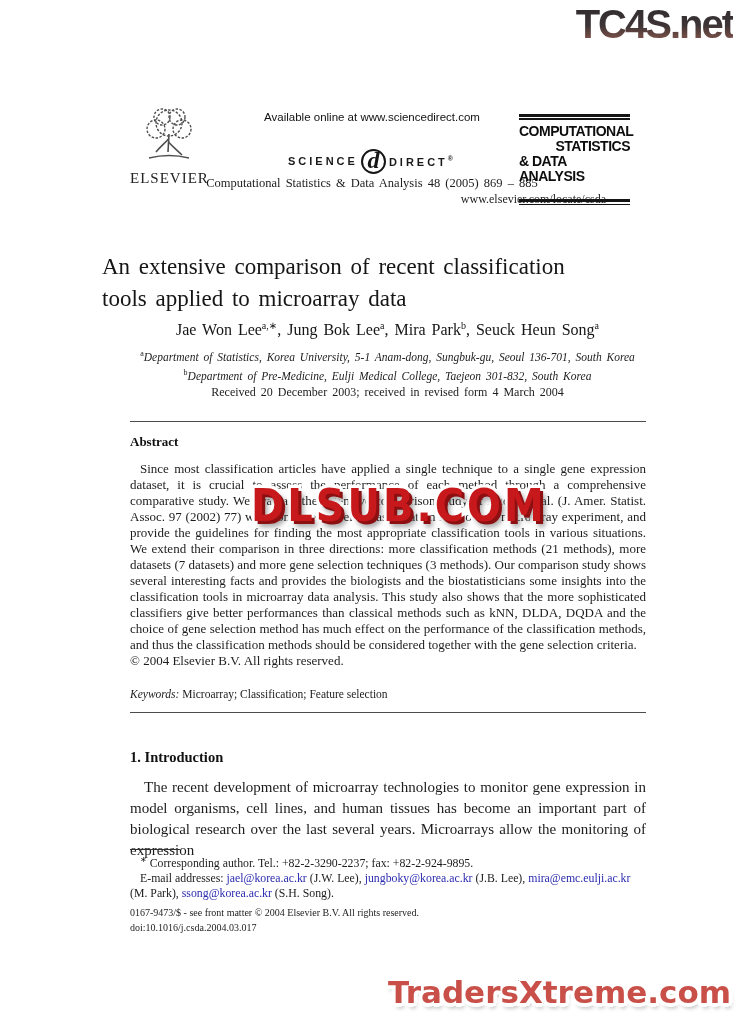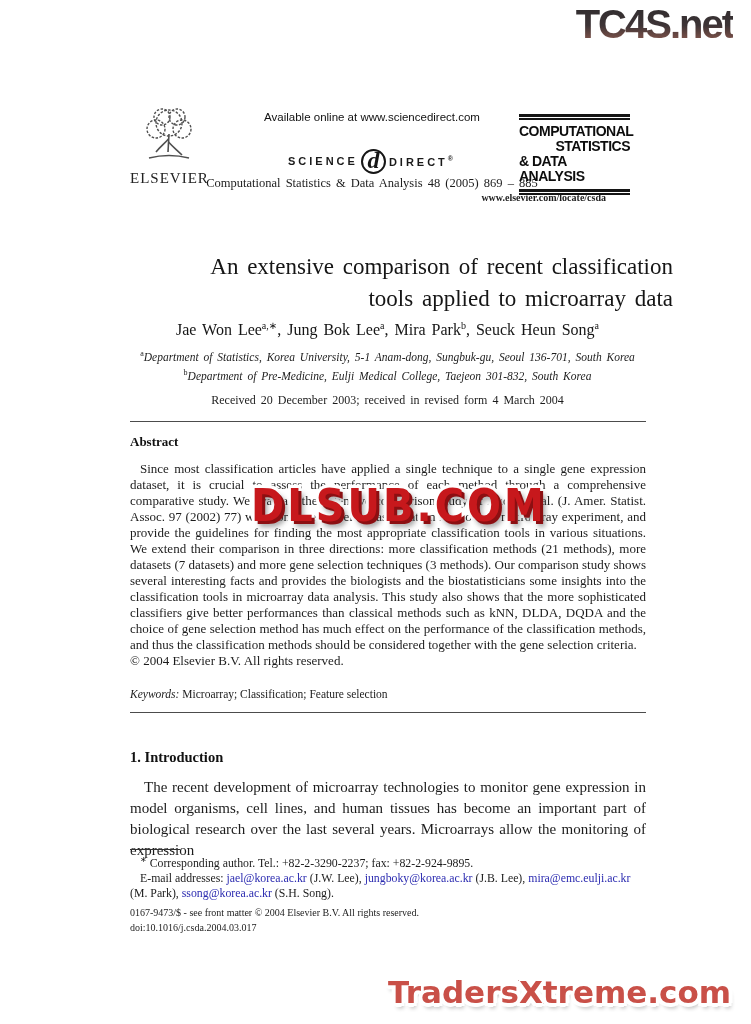--- a/index.html
+++ b/index.html
@@ -55,38 +55,38 @@
     font-family:"Liberation Serif", serif; font-style:italic; font-weight:bold;
     font-size:24px; line-height:1; color:#161616; margin:0 3px; padding-bottom:3px;
   }
   .sd-reg { font-size:7px; vertical-align:super; }
 
   .citation { position:absolute; left:160px; top:176px; width:400px; text-align:center;
     font-size:12.5px; word-spacing:2px; color:#1c1c1c; }
 
   .masthead { position:absolute; left:507px; top:114px; width:111px; }
   .mast-line { height:6px; background:linear-gradient(#141414 0 3px, transparent 3px 4.5px, #141414 4.5px 6px); }
-  .mast-text { padding:4px 0 5px 0; font-family:"Liberation Sans", sans-serif; font-weight:bold;
+  .mast-text { padding:4px 0 15px 0; font-family:"Liberation Sans", sans-serif; font-weight:bold;
     font-size:14px; letter-spacing:-0.5px; line-height:15px; color:#0d0d0d; }
   .mast-text .l1 { text-align:left; }
   .mast-text .l2 { text-align:right; }
   .mast-text .l3 { text-align:left; }
-  .journal-url { position:absolute; right:133px; top:192px; font-size:10px; color:#1c1c1c;font-weight:bold; }
-
-  
-  .title { position:absolute; left:90px; top:251px; width:571px; text-align:right;
+  .journal-url { position:absolute; right:133px; top:192px; font-size:12px; color:#1c1c1c; }
+
+  
+  .title { position:absolute; left:90px; top:251px; width:571px; text-align:left;
     font-size:23px; line-height:32px; font-weight:normal; color:#151515; word-spacing:3px; }
   .authors { position:absolute; left:90px; top:320px; width:571px; text-align:center;
     font-size:16px; color:#151515; word-spacing:2px; }
   .authors sup { font-size:10px; }
   .affiliations { position:absolute; left:90px; top:346px; width:571px; text-align:center;
     font-style:italic; font-size:11.5px; line-height:15px; color:#1c1c1c; word-spacing:2px; }
   .affiliations sup { font-size:8px; font-style:normal; }
   .received { position:absolute; left:90px; top:385px; width:571px; text-align:center;
-    font-size:12px; color:#1c1c1c; word-spacing:2px;margin-top:8px; }
+    font-size:12px; color:#1c1c1c; word-spacing:2px; }
 
   .rule { position:absolute; left:118px; width:516px; height:1px; background:#4c4c4c; }
   .rule1 { top:421px; }
   .rule2 { top:712px; }
 
   .abstract-head { position:absolute; left:118px; top:434px; font-size:13px; font-weight:bold; color:#111; }
   .abstract-body { position:absolute; left:118px; top:461px; width:516px;
     font-size:13px; line-height:16px; text-align:justify; color:#1c1c1c; }
   .abstract-body p { text-indent:10px; }
   .abstract-copy { margin-top:0; text-indent:0; }

